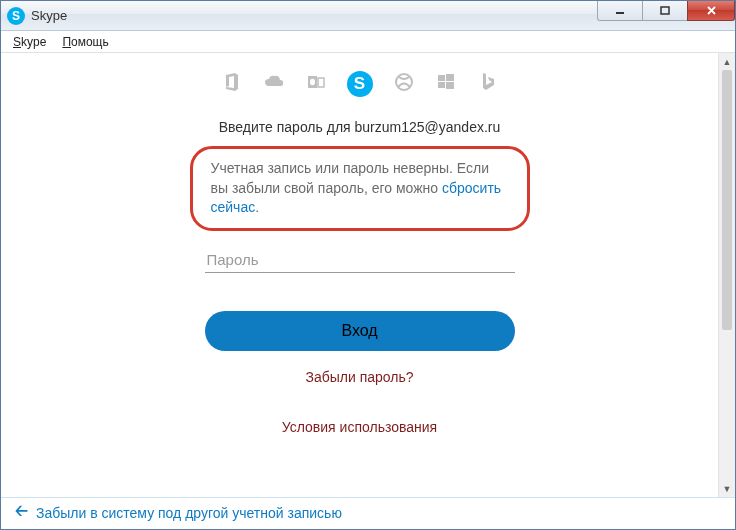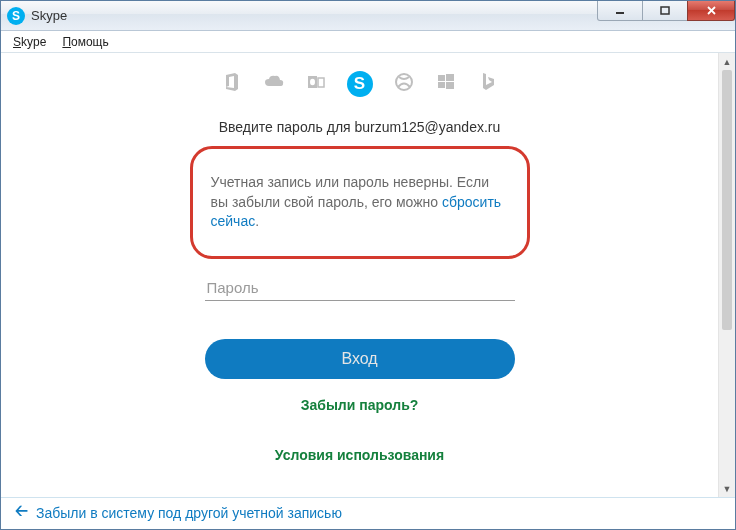--- a/index.html
+++ b/index.html
@@ -129,21 +129,21 @@
   .subtext {
     font-size: 14px;
     color: #333;
     margin-bottom: 11px;
   }
   .error-box {
     width: 340px;
     margin: 0 auto 14px auto;
     border: 3px solid #d43a2e;
     border-radius: 22px;
-    padding: 24px 18px;
+    padding: 10px 18px;
     text-align: left;
     font-size: 14px;
     color: #6b6b6b;
     line-height: 1.4;
   }
   .error-box a { color: #0f7bc1; text-decoration: none; }
   .pw-input {
     width: 310px;
     margin: 16px auto;
     text-align: left;
@@ -156,32 +156,32 @@
     padding: 4px 2px;
     outline: none;
     color: #333;
     background: transparent;
   }
   .pw-input input::placeholder { color: #9a9a9a; }
   .signin-btn {
     width: 310px;
     margin: 22px auto 0 auto;
     background: #0f7bc1;
-    color: #e5e5e5;
+    color: #000000;
     border: none;
     border-radius: 22px;
     height: 40px;
     font-size: 16px;
     cursor: pointer;
   }
   .forgot {
     margin-top: 18px;
     font-size: 14px;
   }
-  .forgot a, .terms a { color: #15803d; text-decoration: none; font-weight: 700;}
+  .forgot a, .terms a { color: #7f1d1d; text-decoration: none; font-weight: 400;}
   .terms {
     margin-top: 34px;
     font-size: 14px;
   }
   
   .bottom-bar {
     height: 30px;
     border-top: 1px solid #cfe3ef;
     background: #fff;
     display: flex;

